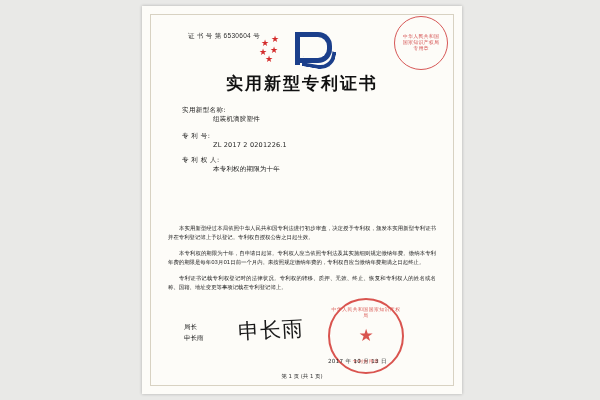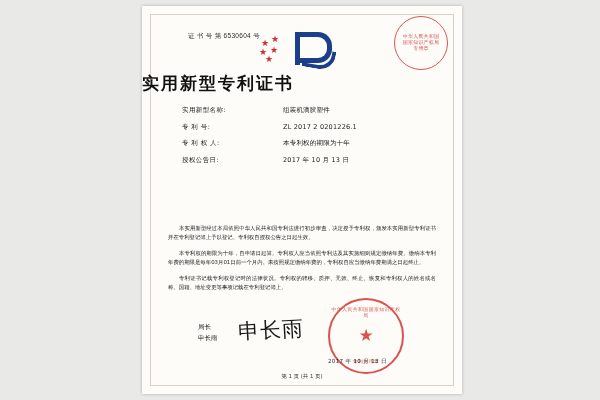--- a/index.html
+++ b/index.html
@@ -115,40 +115,41 @@
     color: #d42b2b;
     font-size: 9px;
     line-height: 9px;
   }
   
   .title {
     position: absolute;
     left: 0;
     right: 0;
     top: 66px;
-    text-align: left;
+    text-align: center;
     font-family: "DejaVu Sans", sans-serif;
     font-size: 17px;
     font-weight: bold;
     letter-spacing: 2px;
     color: #111;
   }
   
   .fields {
     position: absolute;
     left: 40px;
     top: 100px;
     width: 246px;
   }
   .f-row {
     display: flex;
     align-items: baseline;
     margin-bottom: 7.5px;
     font-size: 6.5px;
     color: #1c1c1c;
+    flex-direction: column;
   }
   .f-label {
     width: 70px;
     letter-spacing: .4px;
     flex: none;
     font-family: "DejaVu Sans", sans-serif;
   }
   .f-value {
     font-family: "DejaVu Sans", sans-serif;
     letter-spacing: .2px;
@@ -209,21 +210,20 @@
   }
   
   .sig-block {
     position: absolute;
     left: 42px;
     top: 316px;
     font-family: "DejaVu Sans", sans-serif;
     font-size: 6.5px;
     color: #1c1c1c;
     line-height: 11px;
-    margin-left: 14px;
   }
   .sig-scribble {
     position: absolute;
     left: 96px;
     top: 310px;
     font-family: "DejaVu Serif", serif;
     font-size: 21px;
     color: #1a1a1a;
     letter-spacing: 1px;
     transform: rotate(-3deg);
@@ -284,24 +284,20 @@
         <div class="f-value">组装机滴胶塑件</div>
       </div>
       <div class="f-row">
         <div class="f-label">专 利 号:</div>
         <div class="f-value">ZL 2017 2 0201226.1</div>
       </div>
       <div class="f-row">
         <div class="f-label">专 利 权 人:</div>
         <div class="f-value">本专利权的期限为十年</div>
       </div>
-      <div class="f-row">
-        <div class="f-label">授权公告日:</div>
-        <div class="f-value">2017 年 10 月 13 日</div>
-      </div>
     </div>
 
     <div class="body-text">
       <p>本实用新型经过本局依照中华人民共和国专利法进行初步审查，决定授予专利权，颁发本实用新型专利证书并在专利登记簿上予以登记。专利权自授权公告之日起生效。</p>
       <p>本专利权的期限为十年，自申请日起算。专利权人应当依照专利法及其实施细则规定缴纳年费。缴纳本专利年费的期限是每年03月01日前一个月内。未按照规定缴纳年费的，专利权自应当缴纳年费期满之日起终止。</p>
       <p>专利证书记载专利权登记时的法律状况。专利权的转移、质押、无效、终止、恢复和专利权人的姓名或名称、国籍、地址变更等事项记载在专利登记簿上。</p>
     </div>
 
     <div class="sig-block">
       <div>局长</div>

